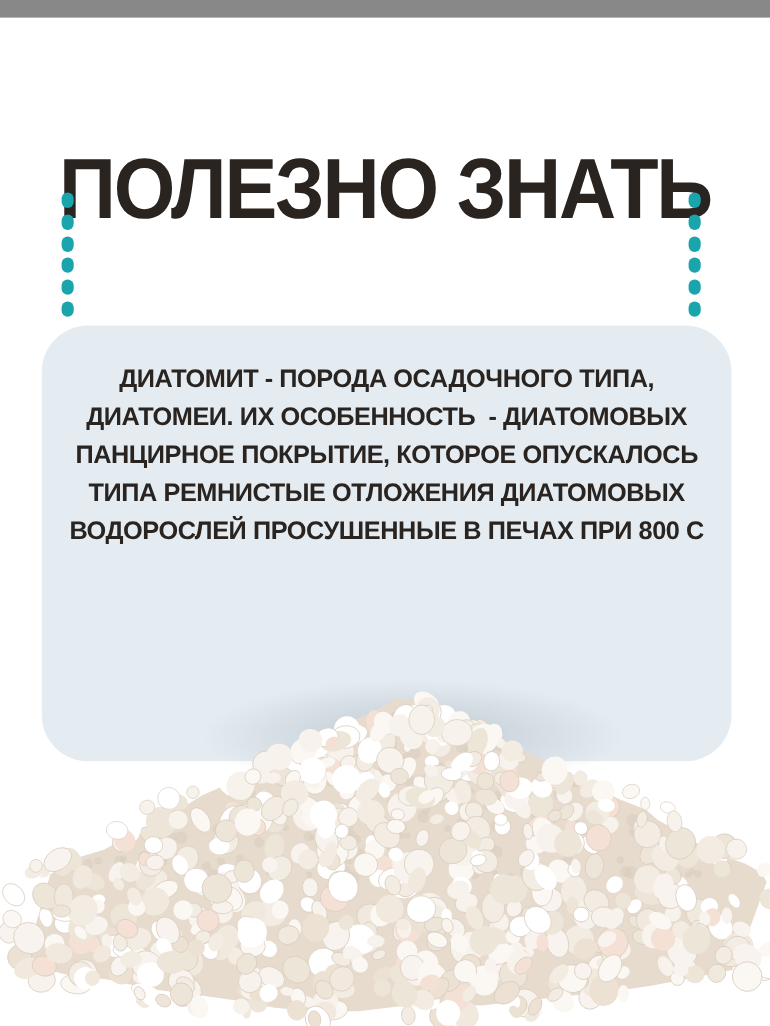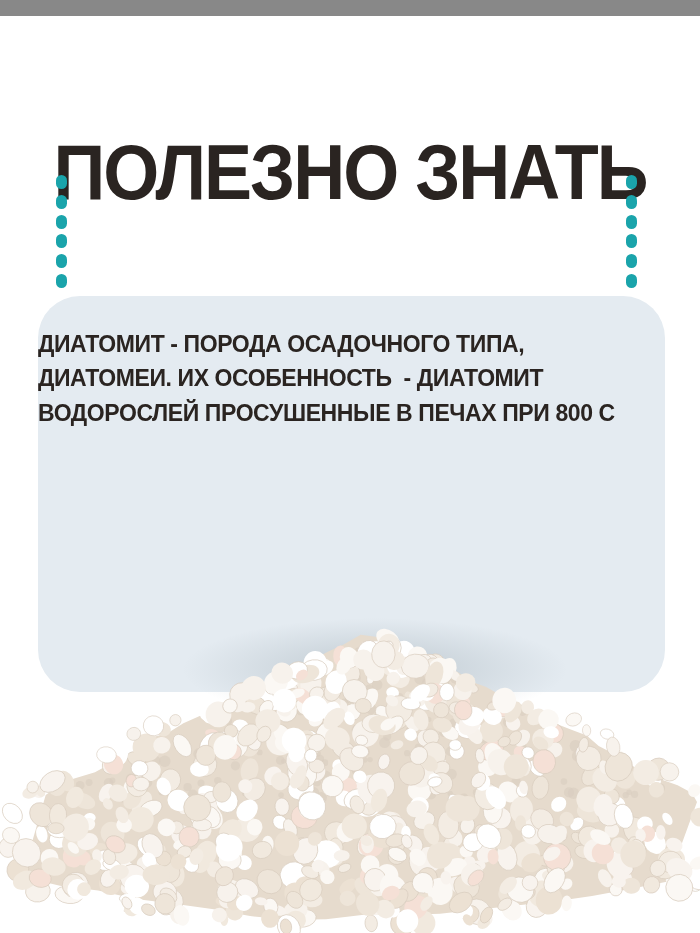--- a/index.html
+++ b/index.html
@@ -27,21 +27,21 @@
   }
   .dash-line.left{left:56px;}
   .dash-line.right{left:626px;}
   .dash-line i{
     display:block;width:11px;height:14px;border-radius:6px;
     background:var(--accent-teal);
   }
   .info-box{
     position:absolute;left:38px;top:280px;width:627px;height:396px;
     background:var(--box-bg);border-radius:42px;
-    display:flex;flex-direction:column;align-items:flex-start;
+    display:flex;flex-direction:column;align-items:center;
     padding-top:31px;box-sizing:border-box;
   }
   .info-line{
     display:block;text-align:center;white-space:pre;
     font-size:23px;font-weight:bold;letter-spacing:-0.4px;
     line-height:34.4px;color:var(--text-dark);
   }
   .pile-shadow{
     position:absolute;left:175px;top:600px;width:400px;height:86px;
     background:radial-gradient(ellipse at 50% 62%, rgba(105,123,133,0.30), rgba(105,123,133,0) 68%);
@@ -70,21 +70,23 @@
     <i></i>
     <i></i>
     <i></i>
     <i></i>
     <i></i>
     <i></i>
   </div>
 
   <div class="info-box">
     <span class="info-line">ДИАТОМИТ - ПОРОДА ОСАДОЧНОГО ТИПА,</span>
-    <span class="info-line">ДИАТОМЕИ. ИХ ОСОБЕННОСТЬ  - ДИАТОМИТ</span>
+    <span class="info-line">ДИАТОМЕИ. ИХ ОСОБЕННОСТЬ  - ДИАТОМОВЫХ</span>
+    <span class="info-line">ПАНЦИРНОЕ ПОКРЫТИЕ, КОТОРОЕ ОПУСКАЛОСЬ</span>
+    <span class="info-line">ТИПА РЕМНИСТЫЕ ОТЛОЖЕНИЯ ДИАТОМОВЫХ</span>
     <span class="info-line">ВОДОРОСЛЕЙ ПРОСУШЕННЫЕ В ПЕЧАХ ПРИ 800 С</span>
   </div>
 
   <div class="pile-shadow"></div>
 
   <svg class="pebbles-svg" viewBox="0 0 700 332" aria-hidden="true">
       <polygon points="360.6,20.8 343.6,30.6 328.3,37.5 311.8,46.2 295.5,54.2 278.6,60.8 263.8,69.6 249.9,79.2 230.5,87.7 213.6,92.3 202.5,100.8 183.4,109.2 167.8,118.9 147.0,124.8 140.5,134.7 123.7,143.0 107.6,151.2 95.0,158.3 71.0,165.5 58.5,172.0 45.7,181.0 22.0,262.7 60.0,271.8 98.0,276.4 136.0,285.1 174.0,289.8 212.0,295.0 250.0,302.1 288.0,305.8 326.0,305.3 364.0,300.7 402.0,300.9 440.0,299.8 478.0,295.6 516.0,291.5 554.0,287.5 592.0,282.1 630.0,274.9 668.0,267.4 697.0,187.9 692.0,179.1 677.6,171.3 650.7,161.7 639.6,156.3 623.4,146.1 613.2,139.4 598.7,132.0 586.7,121.6 570.8,115.6 547.8,106.6 537.6,100.3 523.6,91.6 503.9,82.9 486.2,73.1 470.9,67.5 458.5,58.4 441.0,49.7 423.6,43.0 409.9,36.7 392.8,25.1" fill="#e6dbcd"></polygon>
       <circle cx="434.3" cy="123.5" r="4.4" fill="#d9cdbf" opacity="0.6"></circle>
       <circle cx="301.8" cy="149.8" r="5.0" fill="#d9cdbf" opacity="0.6"></circle>
       <circle cx="333.6" cy="120.5" r="4.9" fill="#d9cdbf" opacity="0.6"></circle>

